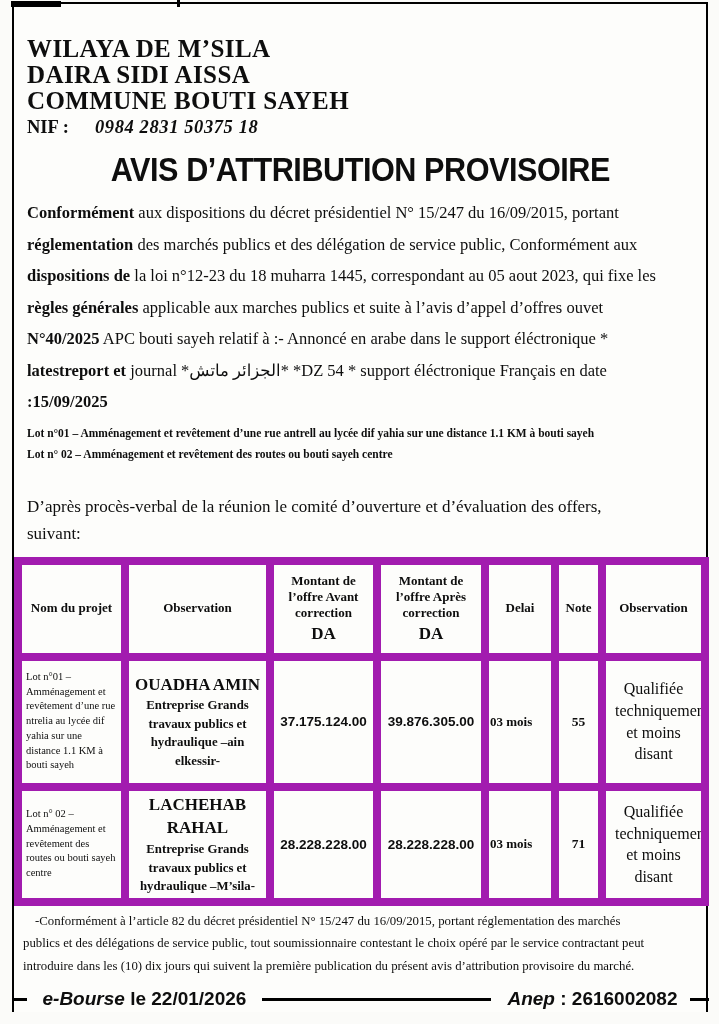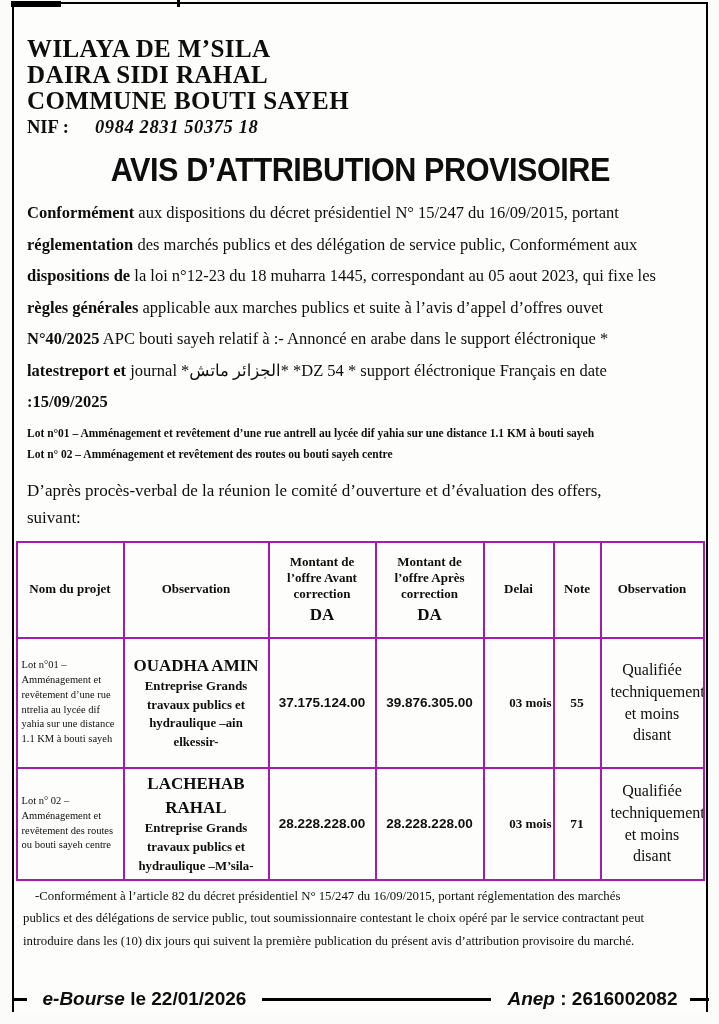--- a/index.html
+++ b/index.html
@@ -29,37 +29,37 @@
   .nif{font-weight:bold;font-size:18.5px;line-height:26px;margin-left:13px;}
   .nif-value{font-style:italic;margin-left:26px;letter-spacing:.6px;}
   .title{margin-top:10px;text-align:center;}
   .title .t-inner{
     display:inline-block;transform:scaleX(.9);transform-origin:50% 50%;
     font-family:"Liberation Sans",sans-serif;font-weight:800;font-size:34px;letter-spacing:-.5px;
   }
   .intro{margin:8px 10px 0 13px;font-size:16.5px;line-height:31.5px;}
   .iline b{font-weight:700;}
   .lots{margin:5px 4px 0 13px;font-weight:bold;font-size:11.5px;line-height:21px;}
-  .process{margin:12px 8px 0 13px;font-size:17px;line-height:27px;font-family:Liberation Serif, serif;}
+  .process{margin:28px 8px 0 13px;font-size:17px;line-height:27px;font-family:Liberation Serif, serif;}
   table.award{
     border-collapse:collapse;margin:10px auto 0 auto;width:687px;
     table-layout:fixed;
   }
-  table.award th,table.award td{border:2px solid #a21caf;vertical-align:middle;overflow:hidden;}
+  table.award th,table.award td{border:8px solid #a21caf;vertical-align:middle;overflow:hidden;}
   tr.hdr{height:96px;}
   tr.r1{height:130px;}
   tr.r2{height:112px;}
   th{font-weight:bold;font-size:13px;text-align:center;line-height:1.25;padding:2px;}
   .h-unit{font-size:17px;margin-top:2px;}
   td.proj{font-weight:normal;font-size:10.5px;line-height:1.4;text-align:left;padding:3px 4px;vertical-align:top;}
   td.co{text-align:center;font-weight:bold;padding:2px;}
   .co-name{font-size:17px;line-height:1.4;}
   .co-desc{font-size:12.8px;line-height:1.45;}
   td.amount{font-family:"Liberation Sans",sans-serif;font-weight:bold;font-size:13.5px;text-align:center;}
-  td.delay{font-weight:bold;font-size:13px;text-align:right;}
+  td.delay{font-weight:bold;font-size:13px;text-align:left;}
   td.note{font-weight:bold;font-size:13.5px;text-align:center;}
   td.obs{font-size:16px;line-height:1.35;text-align:center;padding:0 9px;}
   .legal{margin:4px 6px 0 9px;font-size:12.8px;line-height:22.5px;}
   .legal .l1{padding-left:12px;}
   .bottomrow{
     position:absolute;left:-2.5px;right:-2.5px;bottom:0;height:26px;
     display:flex;align-items:center;
     font-family:"Liberation Sans",sans-serif;font-weight:bold;font-size:19px;
   }
   .rule{border-top:3.5px solid #000;height:0;}
@@ -71,21 +71,21 @@
 </head>
 <body>
 
 <div class="frame">
   <div class="artifact-topleft"></div>
   <div class="artifact-toptick"></div>
 
 
   <div class="org">
     <div>WILAYA DE M’SILA</div>
-    <div>DAIRA SIDI RAHAL</div>
+    <div>DAIRA SIDI AISSA</div>
     <div>COMMUNE BOUTI SAYEH</div>
   </div>
   <div class="nif">
     <span>NIF :</span><span class="nif-value">0984 2831 50375 18</span>
   </div>
 
   <div class="title">
     <span class="t-inner">AVIS D’ATTRIBUTION PROVISOIRE</span>
   </div>
 

